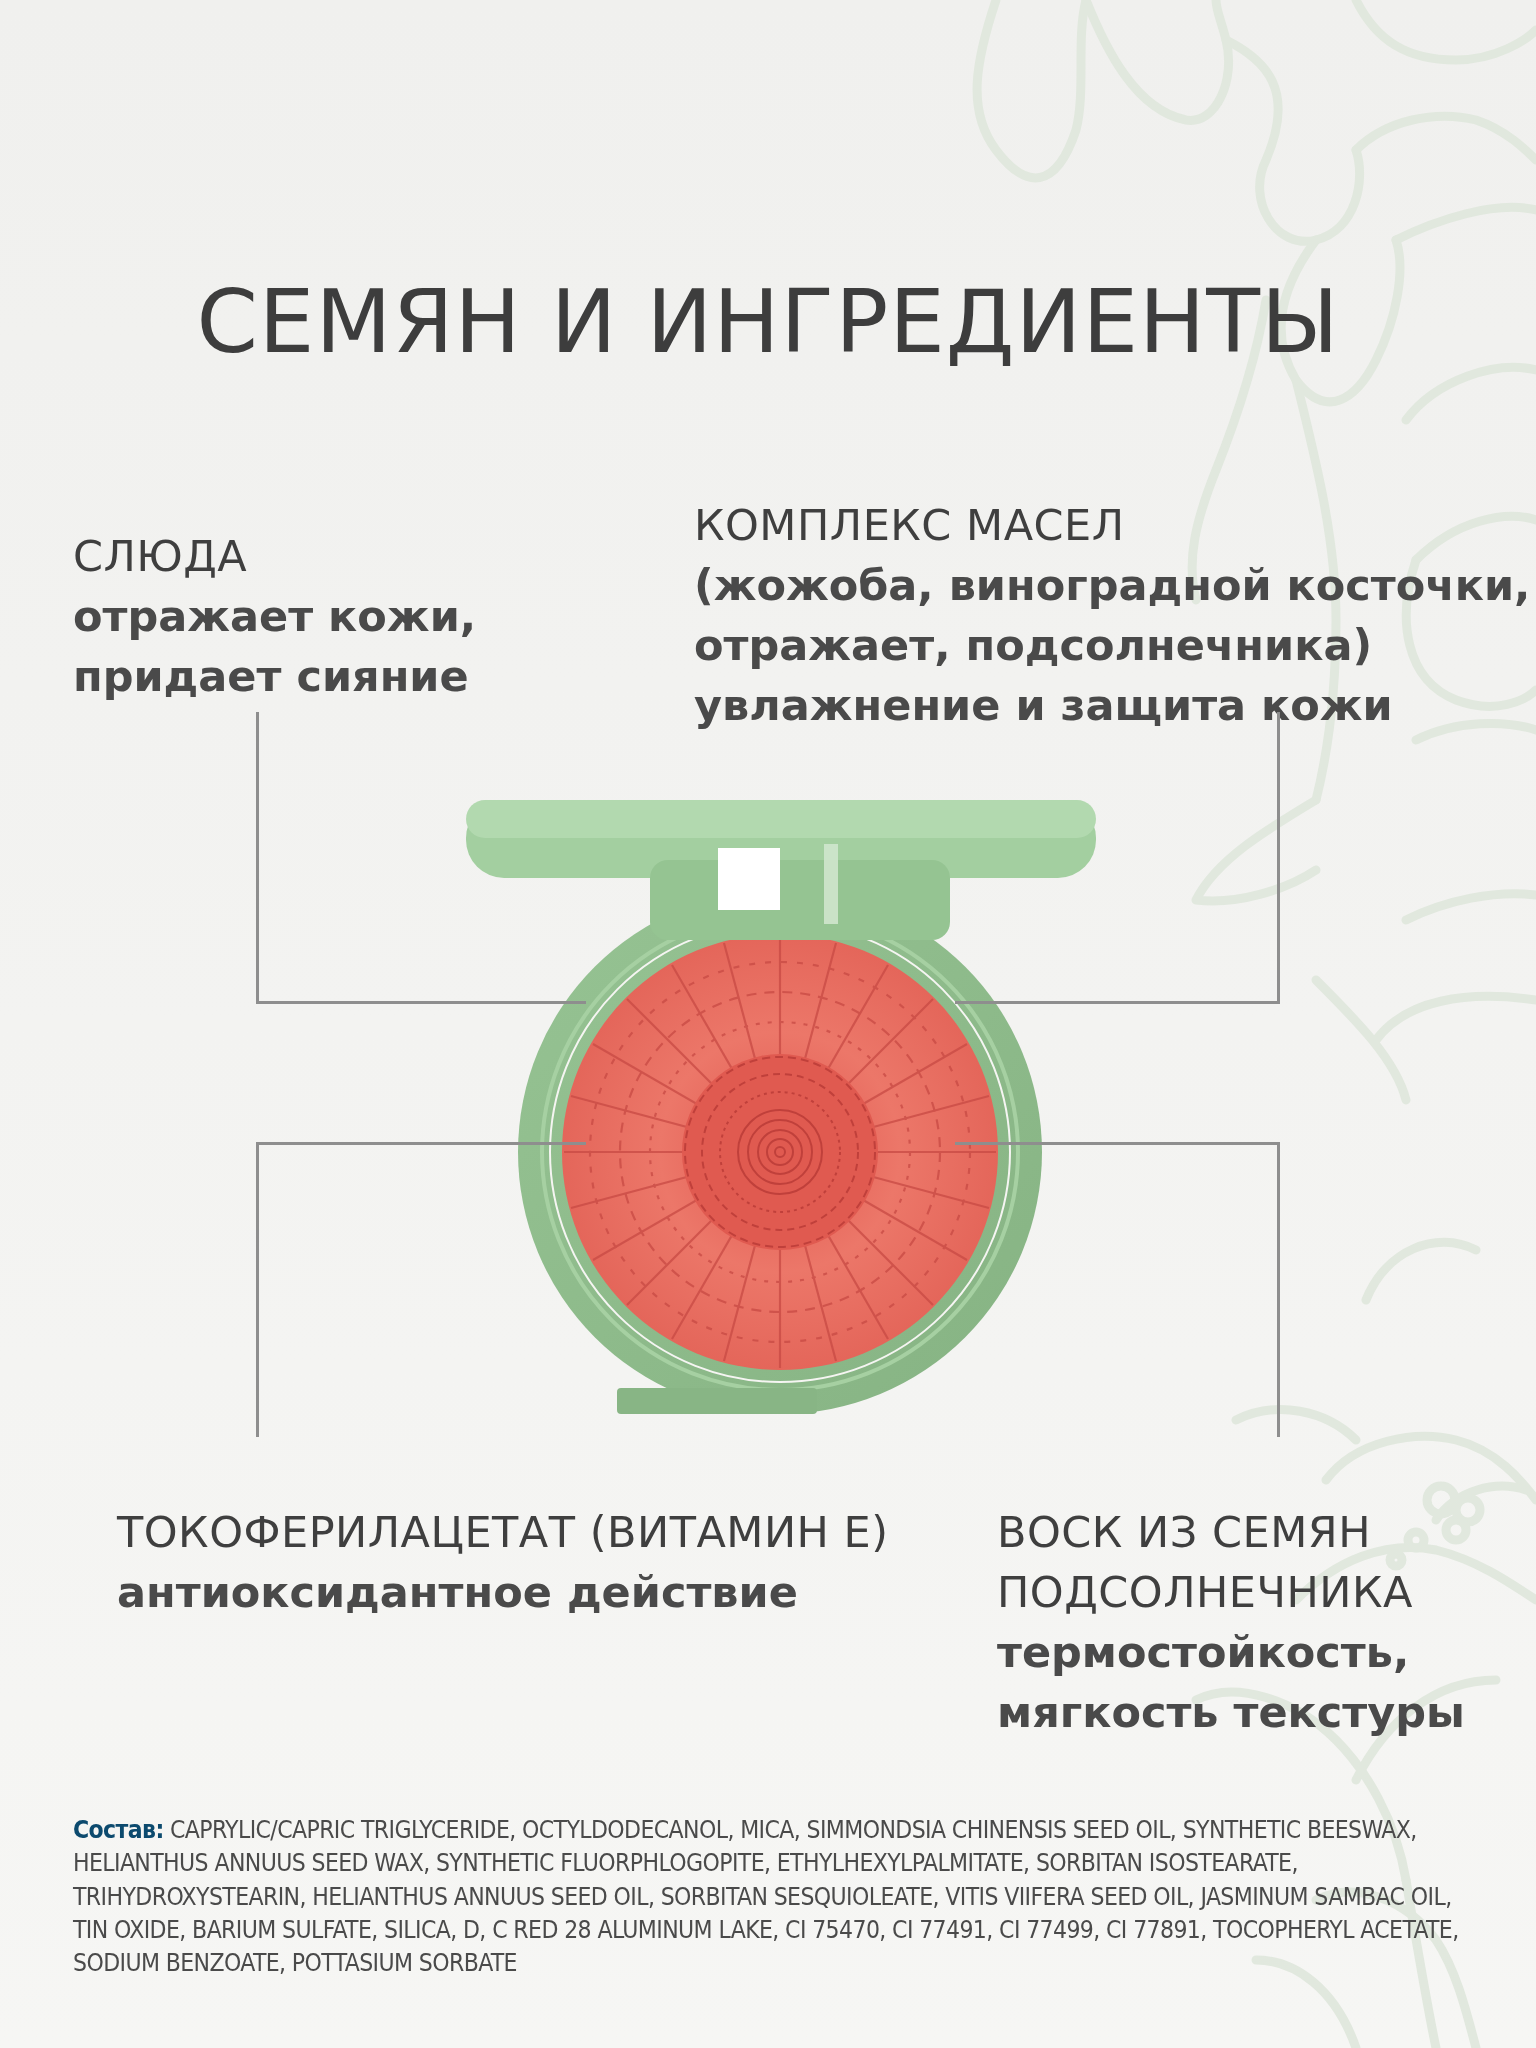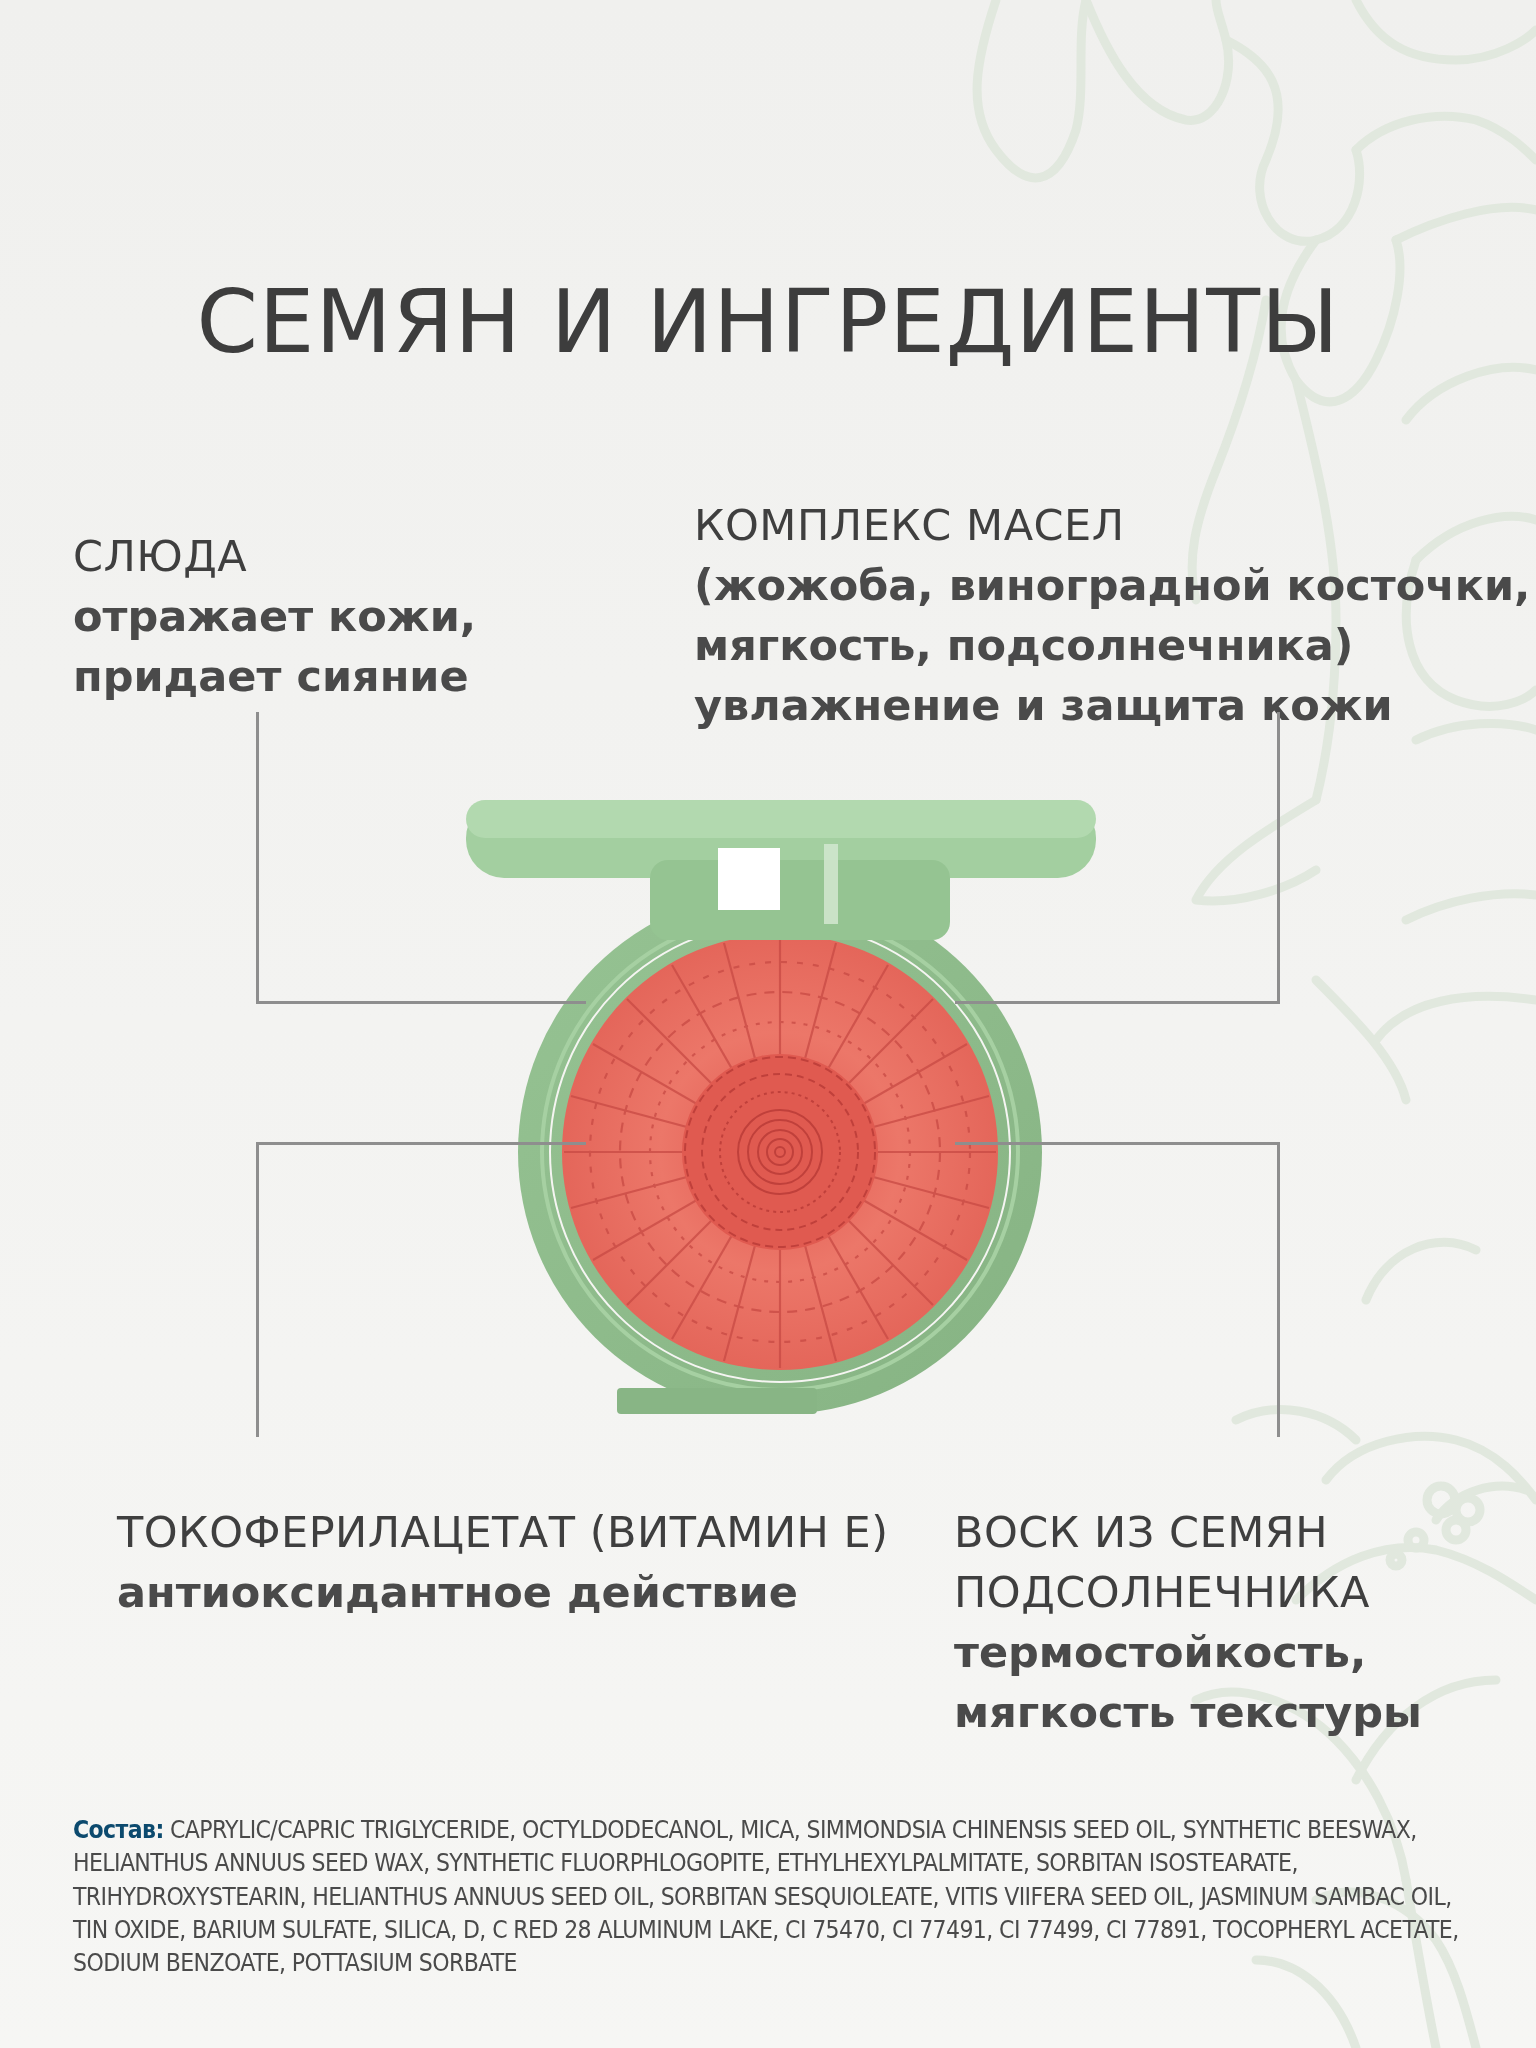--- a/index.html
+++ b/index.html
@@ -16,21 +16,21 @@
       text-align: center; font-size: 88px; font-weight: 400; letter-spacing: 1px;
       color: #3d3d3d; line-height: 1;
       font-family: "DejaVu Sans", sans-serif;
     }
     .block { position: absolute; }
     .block .head { font-size: 43px; font-weight: 500; color: #3f3f3f; line-height: 60px; letter-spacing: 0.5px; }
     .block .desc { font-size: 43px; font-weight: 700; color: #4a4a4a; line-height: 60px; }
     #block-mica { left: 73px; top: 526px; }
     #block-oils { left: 694px; top: 495px; }
     #block-vite { left: 73px; top: 1502px; margin-left: 44px; }
-    #block-wax  { left: 954px; top: 1502px; }
+    #block-wax  { left: 997px; top: 1502px; }
 
     .leader { position: absolute; border-color: #8e8e8e; border-style: solid; border-width: 0; }
     #leader-tl { left: 256px; top: 712px; width: 330px; height: 292px; border-left-width: 3px; border-bottom-width: 3px; }
     #leader-tr { left: 955px; top: 712px; width: 325px; height: 292px; border-right-width: 3px; border-bottom-width: 3px; }
     #leader-bl { left: 256px; top: 1142px; width: 330px; height: 295px; border-left-width: 3px; border-top-width: 3px; }
     #leader-br { left: 955px; top: 1142px; width: 325px; height: 295px; border-right-width: 3px; border-top-width: 3px; }
 
     .compact { position: absolute; left: 460px; top: 780px; width: 640px; height: 640px; }
 
     .ingredients {
@@ -83,21 +83,21 @@
 
 <div class="block" id="block-mica">
   <div class="head">СЛЮДА</div>
   <div class="desc">отражает кожи,</div>
   <div class="desc">придает сияние</div>
 </div>
 
 <div class="block" id="block-oils">
   <div class="head">КОМПЛЕКС МАСЕЛ</div>
   <div class="desc">(жожоба, виноградной косточки,</div>
-  <div class="desc">мягкость, подсолнечника)</div>
+  <div class="desc">отражает, подсолнечника)</div>
   <div class="desc">увлажнение и защита кожи</div>
 </div>
 
 <div class="block" id="block-vite">
   <div class="head">ТОКОФЕРИЛАЦЕТАТ (ВИТАМИН Е)</div>
   <div class="desc">антиоксидантное действие</div>
 </div>
 
 <div class="block" id="block-wax">
   <div class="head">ВОСК ИЗ СЕМЯН</div>

